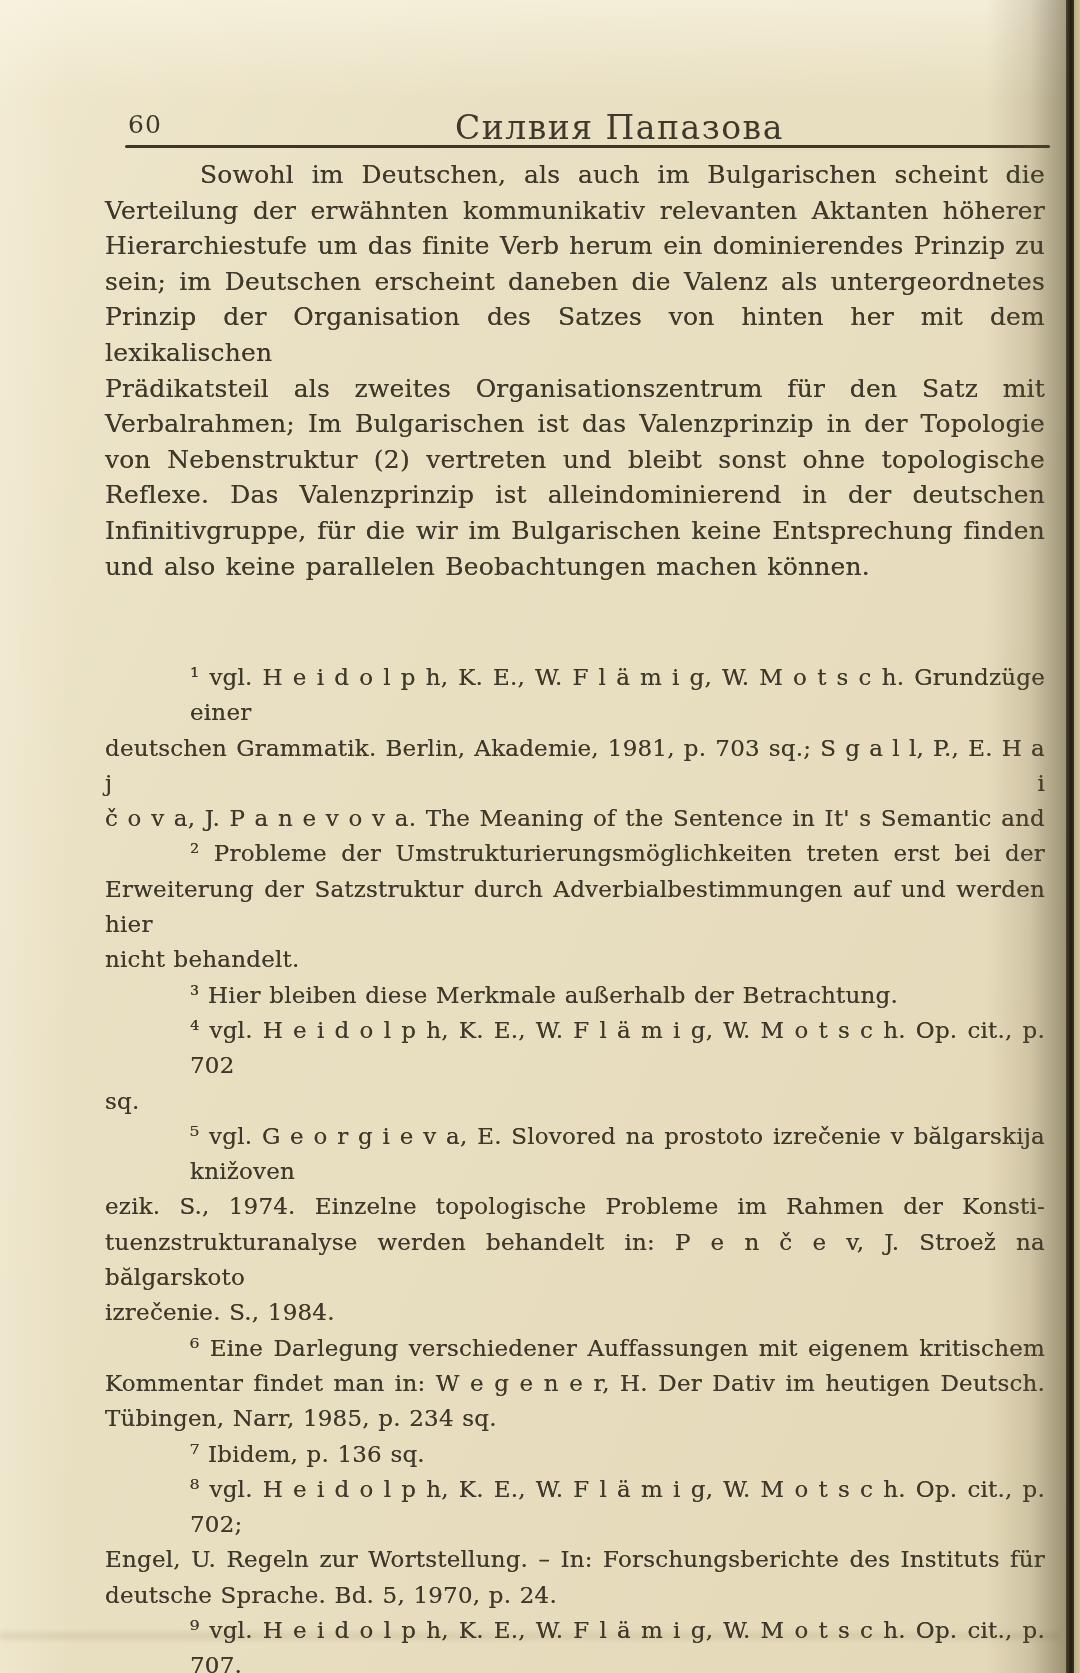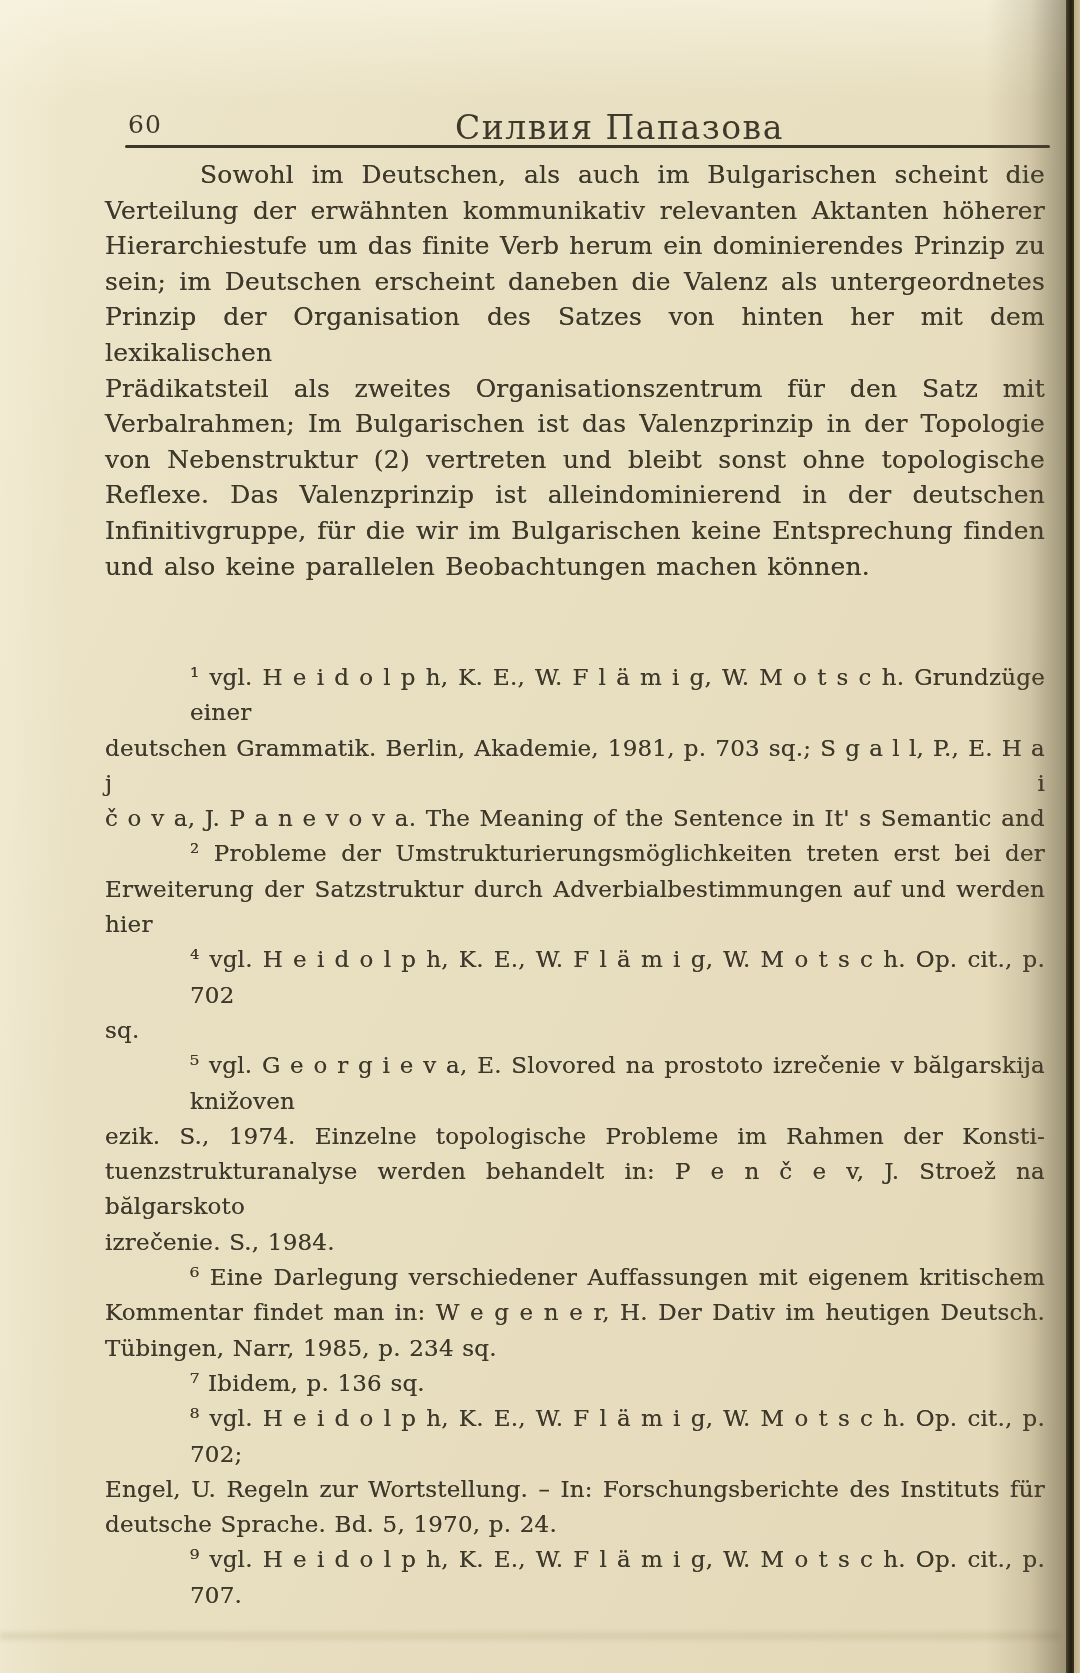--- a/index.html
+++ b/index.html
@@ -108,20 +108,22 @@
       <div class="line justify">Infinitivgruppe, für die wir im Bulgarischen keine Entsprechung finden</div>
       <div class="line">und also keine parallelen Beobachtungen machen können.</div>
     </div>
 
   <div class="footnotes">
       <div class="line indent justify">¹ vgl. H e i d o l p h, K. E., W. F l ä m i g, W. M o t s c h. Grundzüge einer</div>
       <div class="line justify">deutschen Grammatik. Berlin, Akademie, 1981, p. 703 sq.; S g a l l, P., E. H a j i</div>
       <div class="line justify">č o v a, J. P a n e v o v a. The Meaning of the Sentence in It' s Semantic and</div>
       <div class="line indent justify">² Probleme der Umstrukturierungsmöglichkeiten treten erst bei der</div>
       <div class="line justify">Erweiterung der Satzstruktur durch Adverbialbestimmungen auf und werden hier</div>
+      <div class="line">nicht behandelt.</div>
+      <div class="line indent">³ Hier bleiben diese Merkmale außerhalb der Betrachtung.</div>
       <div class="line indent justify">⁴ vgl. H e i d o l p h, K. E., W. F l ä m i g, W. M o t s c h. Op. cit., p. 702</div>
       <div class="line">sq.</div>
       <div class="line indent justify">⁵ vgl. G e o r g i e v a, E. Slovored na prostoto izrečenie v bălgarskija knižoven</div>
       <div class="line justify">ezik. S., 1974. Einzelne topologische Probleme im Rahmen der Konsti-</div>
       <div class="line justify">tuenzstrukturanalyse werden behandelt in: P e n č e v, J. Stroež na bălgarskoto</div>
       <div class="line">izrečenie. S., 1984.</div>
       <div class="line indent justify">⁶ Eine Darlegung verschiedener Auffassungen mit eigenem kritischem</div>
       <div class="line justify">Kommentar findet man in: W e g e n e r, H. Der Dativ im heutigen Deutsch.</div>
       <div class="line">Tübingen, Narr, 1985, p. 234 sq.</div>
       <div class="line indent">⁷ Ibidem, p. 136 sq.</div>

